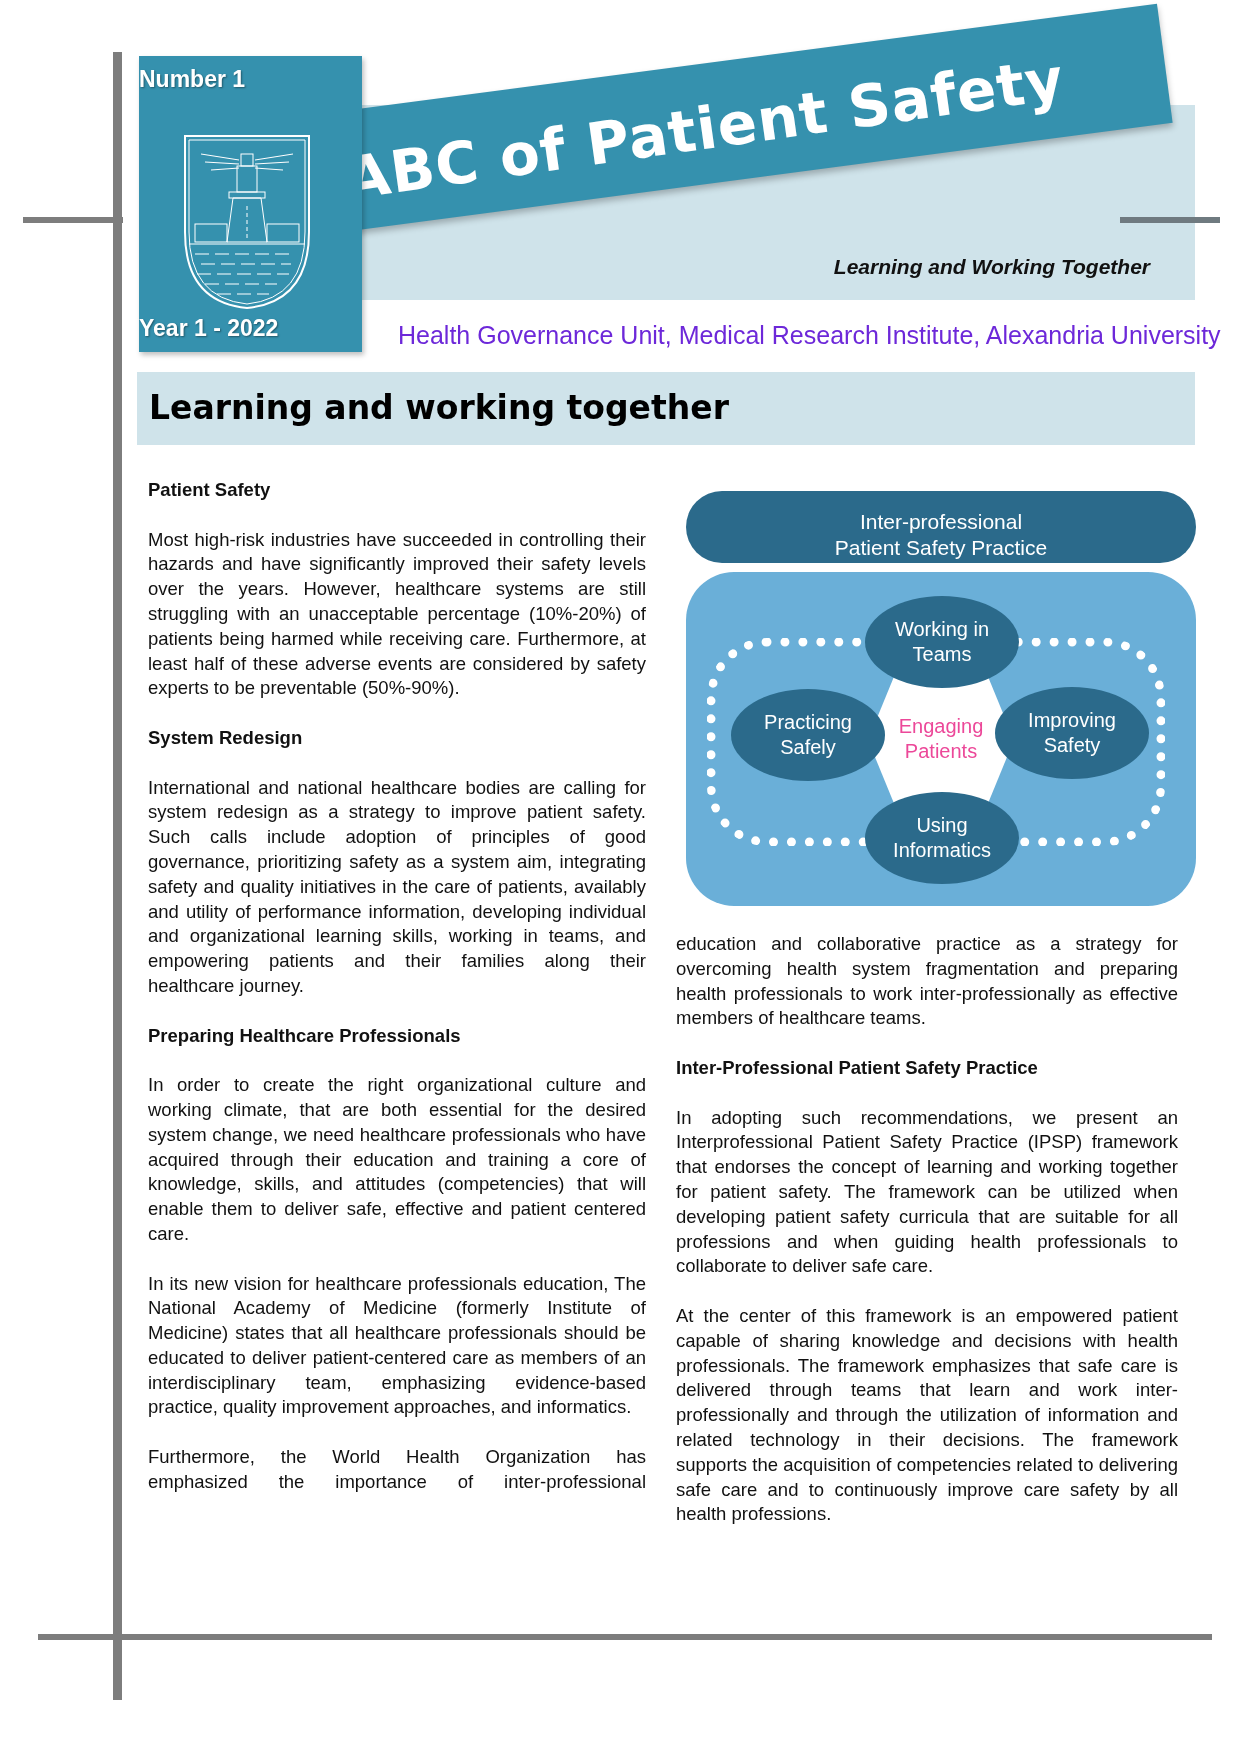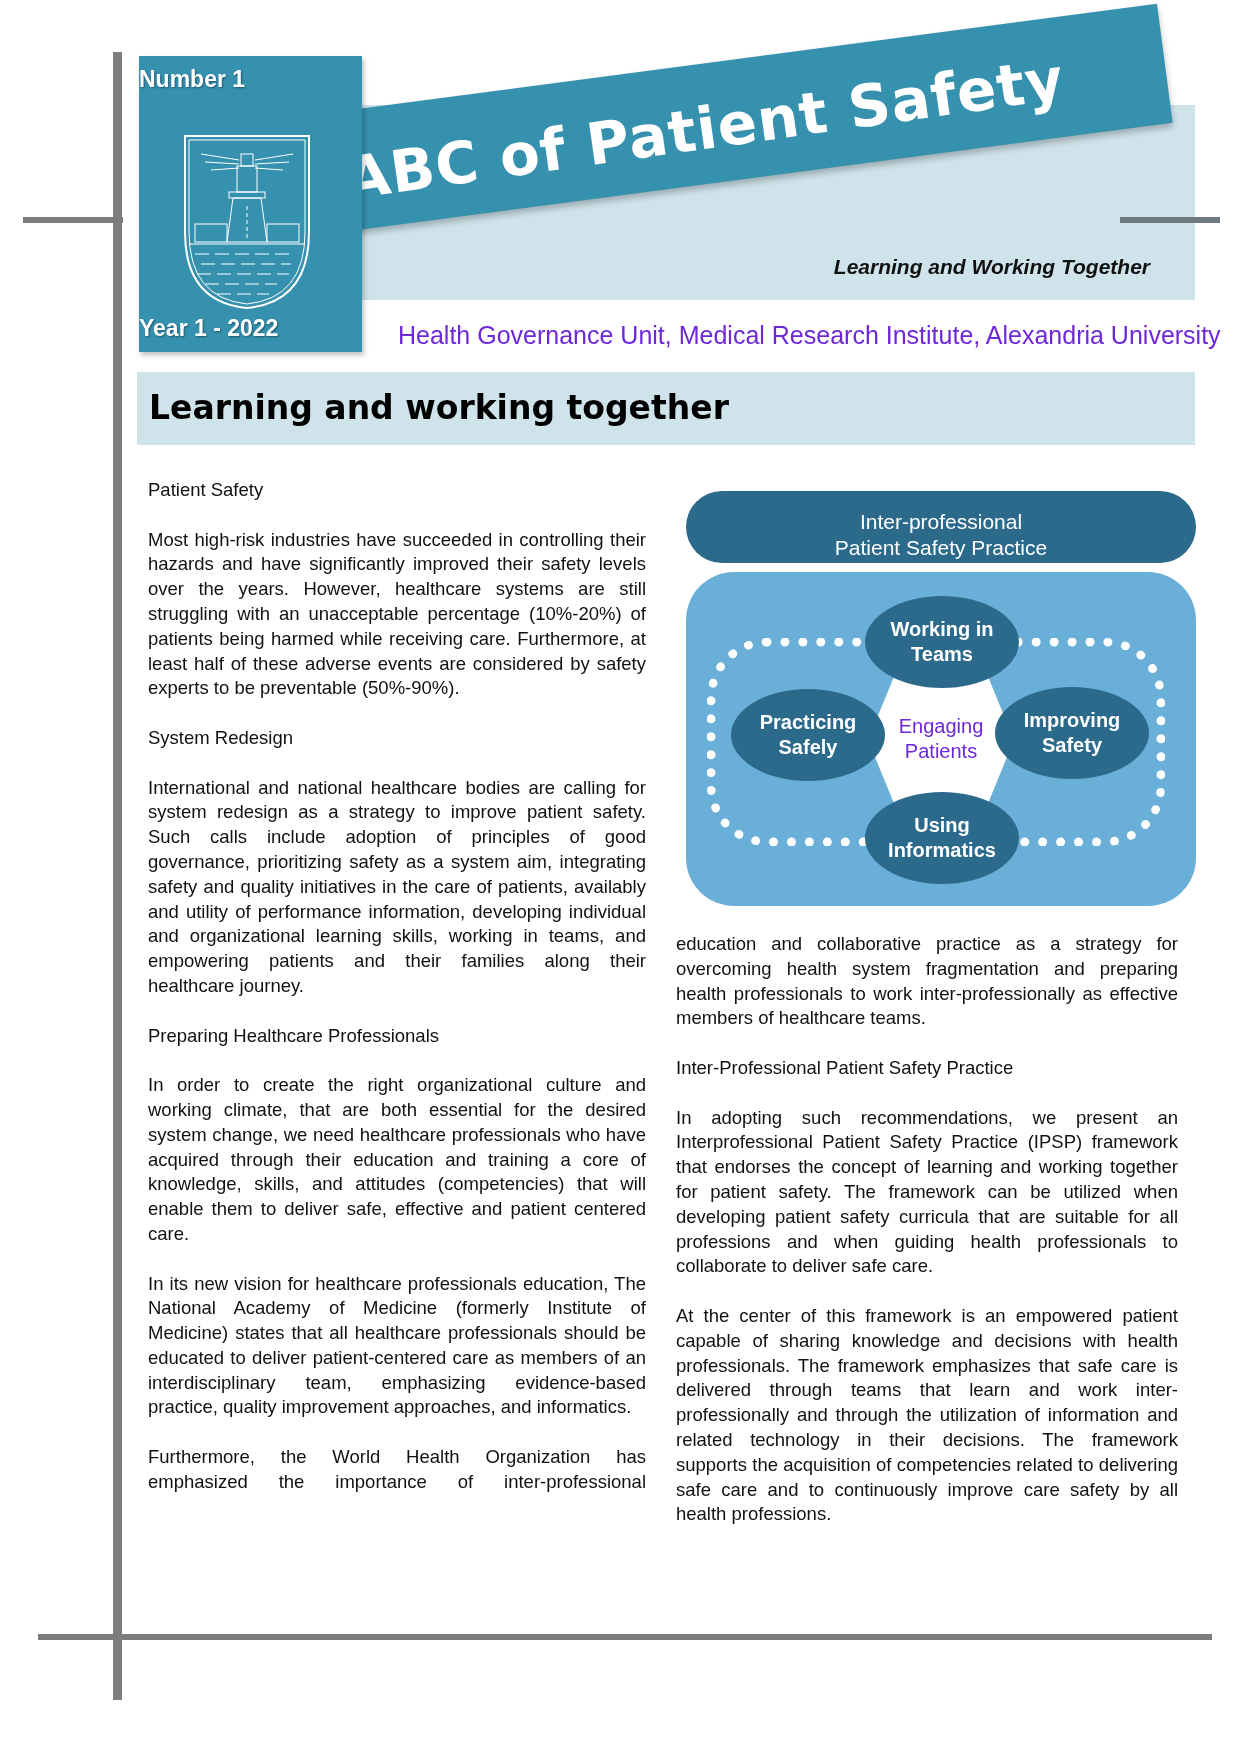--- a/index.html
+++ b/index.html
@@ -36,39 +36,39 @@
 
   
   .section-banner { left: 137px; top: 372px; width: 1058px; height: 73px; background: #cfe3ea; }
   .section-title { position: absolute; left: 12px; top: 16px; font-family: "DejaVu Sans", sans-serif;
                    font-weight: bold; font-size: 33px; color: #000; }
 
   
   .col { font-size: 18.5px; line-height: 24.8px; text-align: justify; color: #111; }
   .col-left { left: 148px; top: 478px; width: 498px; }
   .col-right { left: 676px; top: 932px; width: 502px; }
-  .col h3 { font-size: 18.5px; font-weight: normal; margin: 0 0 24.8px 0; line-height: 24.8px; }
+  .col h3 { font-size: 18.5px; font-weight: bold; margin: 0 0 24.8px 0; line-height: 24.8px; }
   .col p { margin: 0 0 24.8px 0; }
 
   
   .diagram { left: 680px; top: 486px; width: 516px; height: 424px; }
   .pill { position: absolute; left: 6px; top: 5px; width: 510px; height: 72px; border-radius: 36px;
           background: #2b6a8b; color: #fff; text-align: center; font-size: 21px; line-height: 26px;
           padding-top: 18px; box-sizing: border-box; }
   .outer { position: absolute; left: 6px; top: 86px; width: 510px; height: 334px; border-radius: 48px;
            background: #6aafd8; }
   .loop { position: absolute; left: 27px; top: 152px; width: 458px; height: 208px;
           border: 9px dotted #ffffff; border-radius: 60px; box-sizing: border-box; }
   .center-hex { position: absolute; left: 188px; top: 165px; width: 146px; height: 178px; background: #fff;
                 clip-path: polygon(25% 0, 75% 0, 100% 50%, 75% 100%, 25% 100%, 0 50%); }
   .center-text { position: absolute; left: 188px; top: 228px; width: 146px; text-align: center; font-size: 20px;
-                 line-height: 25px; color: #6d28d9; }
+                 line-height: 25px; color: #ec4899; }
   .ellipse { position: absolute; width: 154px; height: 92px; border-radius: 50%; background: #2b6a8b;
              color: #fff; font-size: 20px; line-height: 25px; text-align: center; display: flex;
-             align-items: center; justify-content: center; font-weight: bold; }
+             align-items: center; justify-content: center; }
   .e-top { left: 185px; top: 110px; }
   .e-left { left: 51px; top: 203px; }
   .e-right { left: 315px; top: 201px; }
   .e-bottom { left: 185px; top: 306px; }
 </style>
 </head>
 <body>
 
 <div class="abs vline"></div>
 <div class="abs hline-top"></div>

